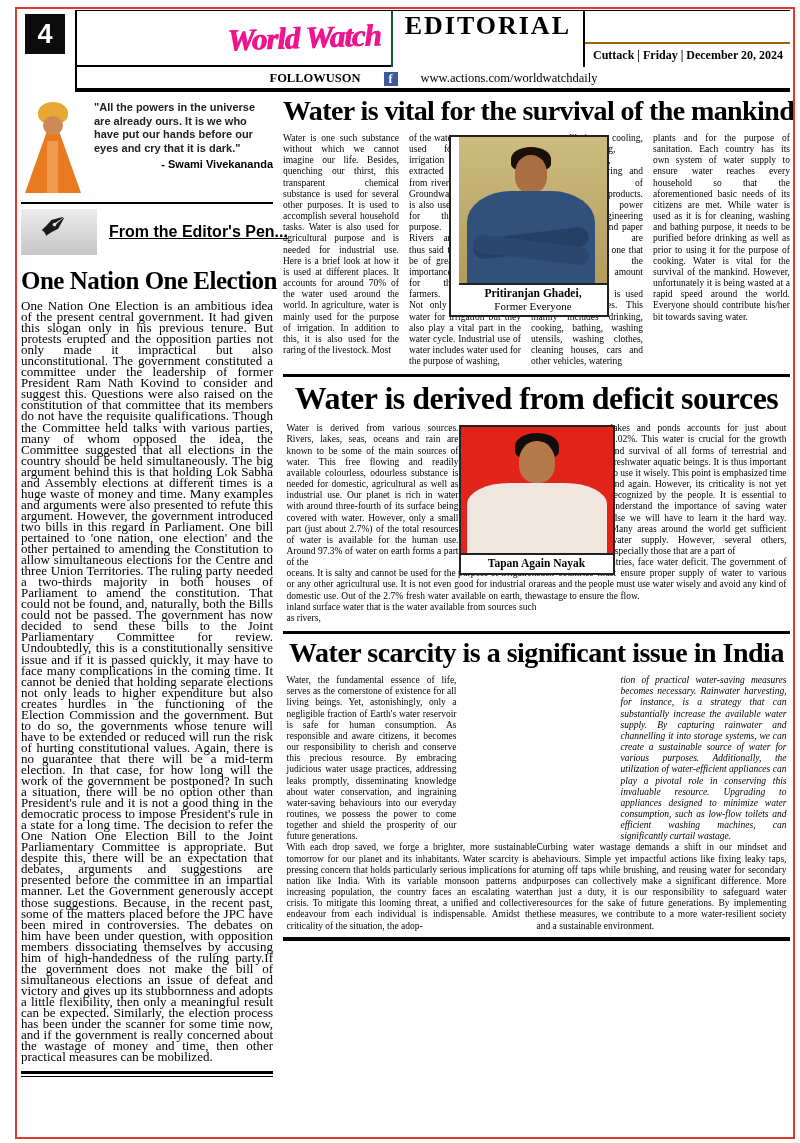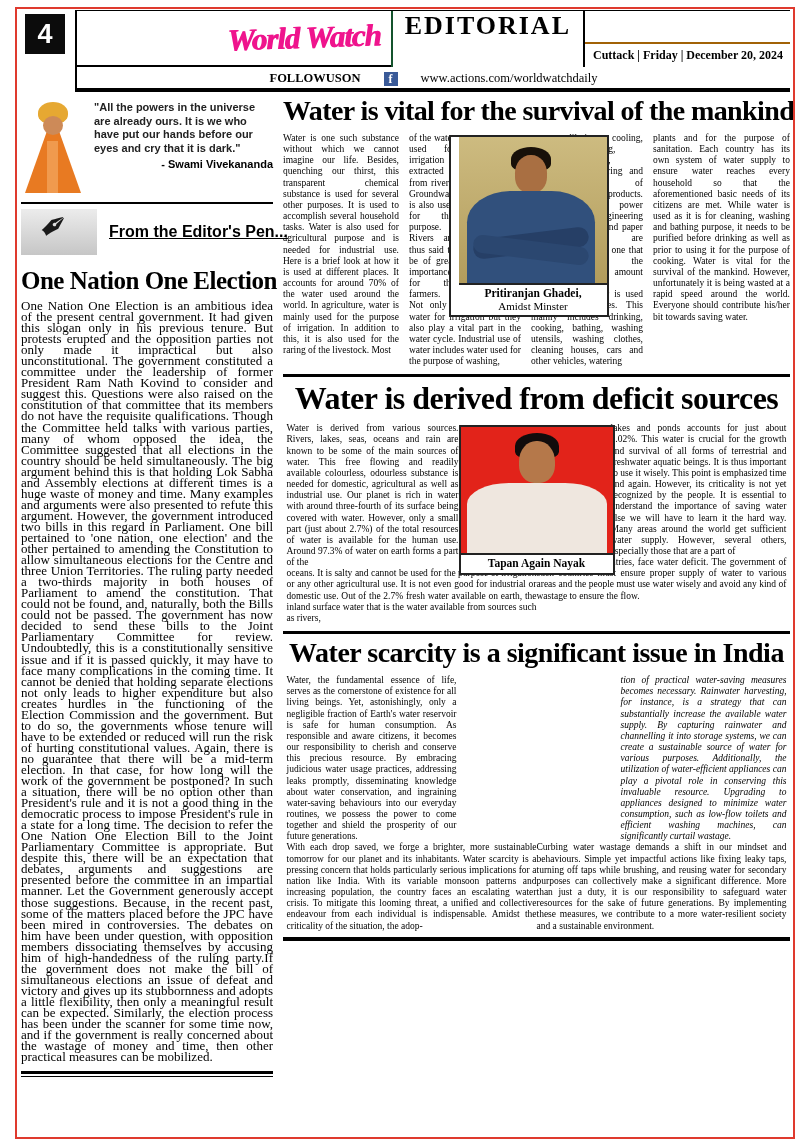--- a/index.html
+++ b/index.html
@@ -197,21 +197,21 @@
           <div class="photo-box photo1">
             <div class="photo1-img">
               <div class="p1-hair"></div>
               <div class="p1-head"></div>
               <div class="p1-shirt"></div>
               <div class="p1-arm1"></div>
               <div class="p1-arm2"></div>
             </div>
             <div class="photo-cap">
               <div class="cap-bold">Pritiranjan Ghadei,</div>
-              <div class="cap-reg">Amidst Minster</div>
+              <div class="cap-reg">Former Everyone</div>
             </div>
           </div>
         </div>
       </div>
 
       <div class="sec-rule"></div>
 
       <div>
         <div class="headline a2-headline">Water is derived from deficit sources</div>
         <div class="wrap-body body-text">

